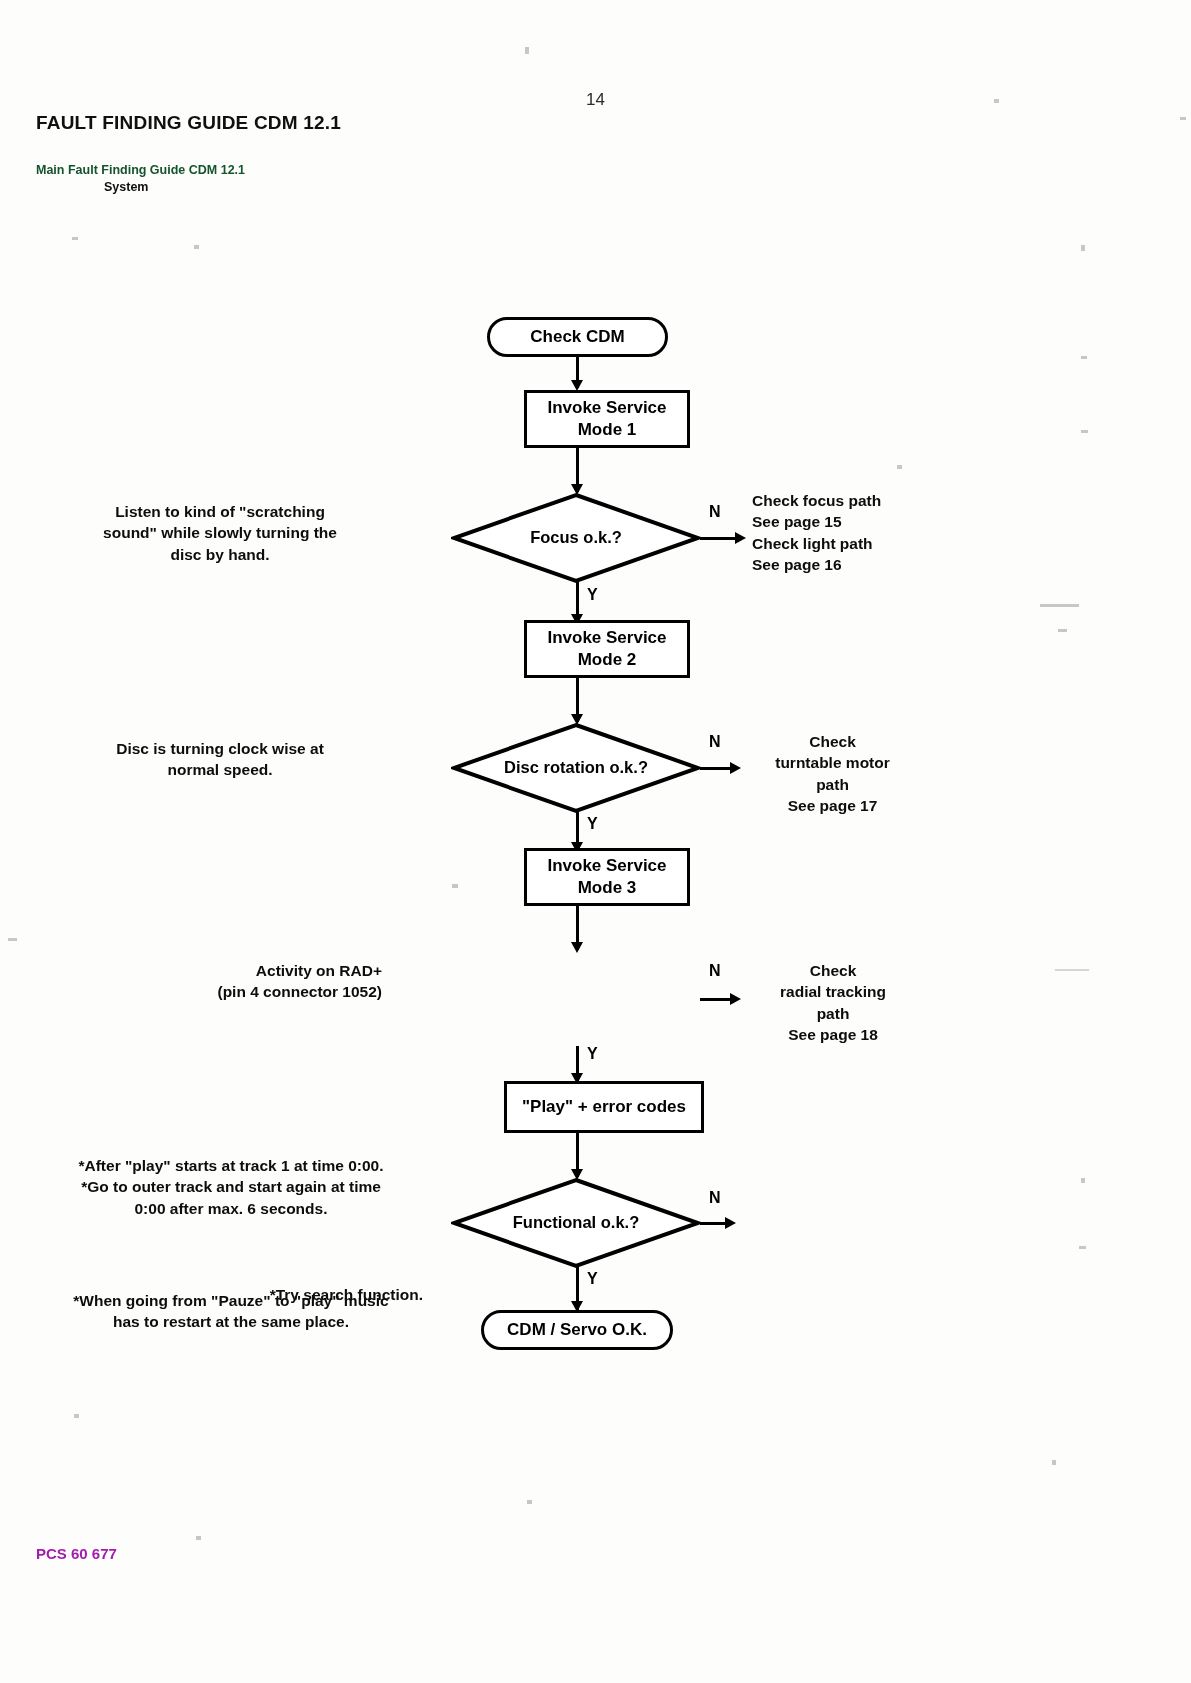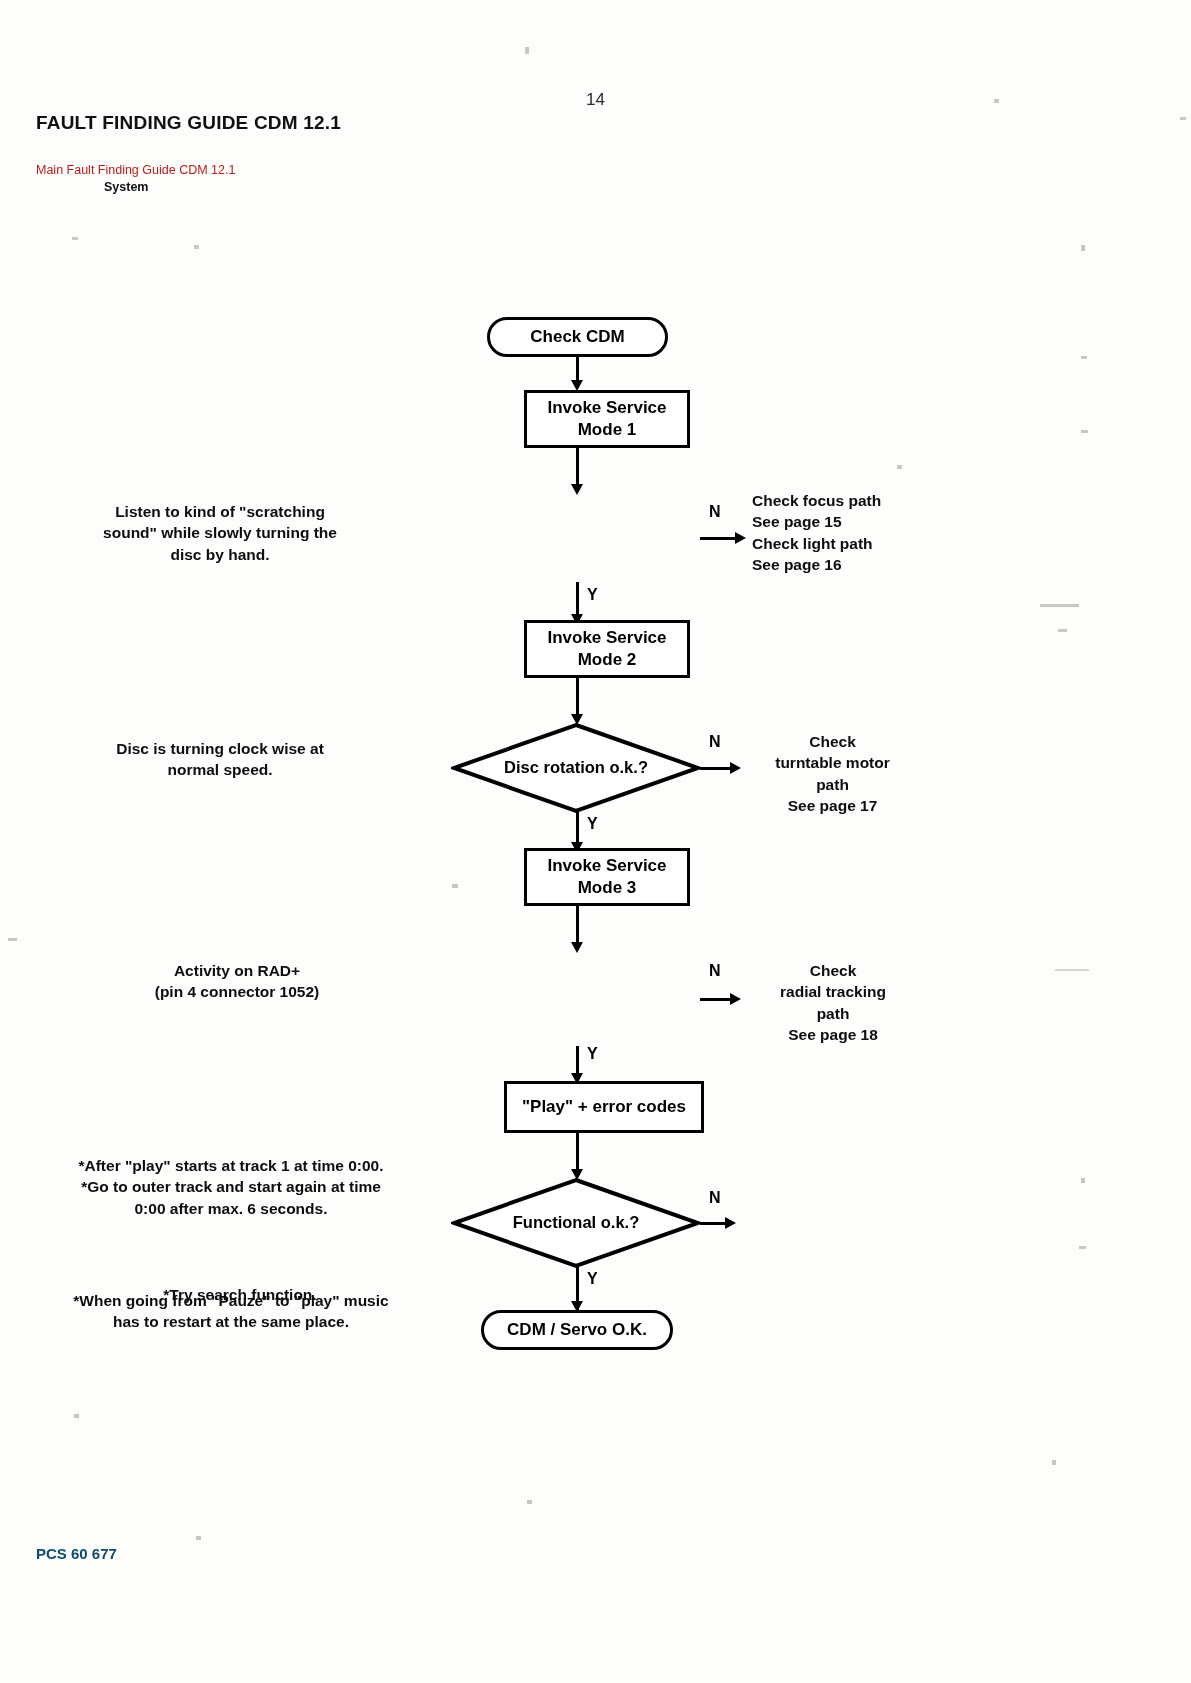--- a/index.html
+++ b/index.html
@@ -18,29 +18,29 @@
   #page-number{
     position:absolute;left:0;right:0;top:90px;
     text-align:center;font-size:17px;font-weight:400;color:#2b2b2b;
   }
   #doc-title{
     position:absolute;left:36px;top:112px;
     font-size:19px;font-weight:bold;letter-spacing:.2px;color:#101010;
   }
   #subtitle-1{
     position:absolute;left:36px;top:163px;
-    font-size:12.5px;font-weight:normal;color:#b91c1c;text-align:right;
+    font-size:12.5px;font-weight:bold;color:#14532d;text-align:right;
   }
   #subtitle-2{
     position:absolute;left:104px;top:180px;
     font-size:12.5px;font-weight:bold;color:#101010;
   }
   #footer{
     position:absolute;left:36px;top:1545px;
-    font-size:15px;font-weight:bold;color:#0c4a6e;
+    font-size:15px;font-weight:bold;color:#a21caf;
   }
 
   
   .node{
     position:absolute;
     display:flex;align-items:center;justify-content:center;
     text-align:center;
     font-weight:bold;color:#000;
     line-height:1.28;
     box-sizing:border-box;
@@ -78,21 +78,21 @@
   }
 
   
   .note{
     position:absolute;font-size:15.5px;font-weight:bold;
     line-height:1.38;color:#0d0d0d;white-space:pre-line;
   }
   .note-left-c{text-align:center;}
   .note-right-l{text-align:left;}
   .note-right-c{text-align:center;}
-  .note-left-l{text-align:center;}
+  .note-left-l{text-align:right;}
 
   
   .speck{position:absolute;background:#9a9a9a;opacity:.55;}
 </style>
 </head>
 <body>
 
 <div class="pg">
 
   <div id="page-number">14</div>
@@ -108,20 +108,26 @@
   <div class="arrow-down" style="left:571px;top:380px;"></div>
 
   <div class="node process" style="left:496px;top:390px;width:166px;height:58px;">
     <span class="dtext" style="white-space:pre-line;">Invoke Service
 Mode 1</span>
   </div>
 
   <div class="vline" style="left:576px;top:448px;height:44px;"></div>
   <div class="arrow-down" style="left:571px;top:484px;"></div>
 
+  <div class="node decision" style="left:451px;top:492px;width:250px;height:92px;">
+    <svg width="250" height="92" viewBox="0 0 250 92">
+      <polygon points="125,3 247,46 125,89 3,46" fill="#fff" stroke="#000" stroke-width="4"></polygon>
+    </svg>
+    <span class="dtext">Focus o.k.?</span>
+  </div>
 
   <div class="hline" style="left:700px;top:537px;width:38px;"></div>
   <div class="arrow-right" style="left:735px;top:532px;"></div>
   <div class="blabel" style="left:709px;top:503px;">N</div>
   <div class="note note-right-l" style="left:752px;top:490px;width:230px;">Check focus path
 See page 15
 Check light path
 See page 16</div>
 
   <div class="vline" style="left:576px;top:582px;height:40px;"></div>

